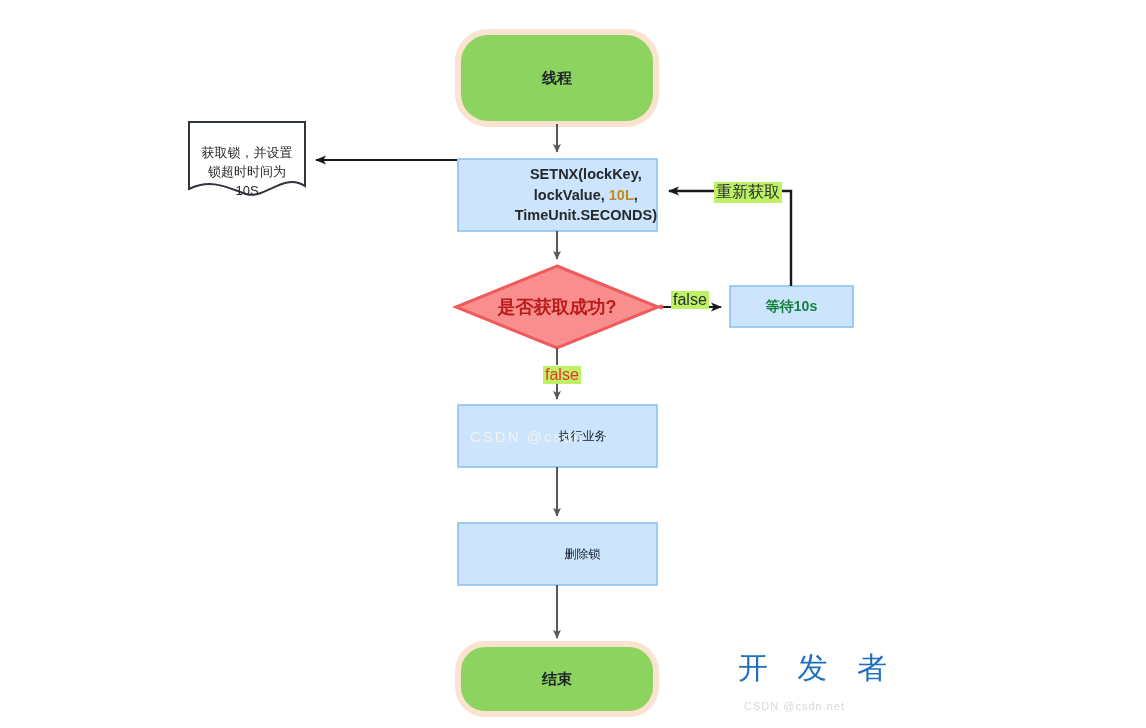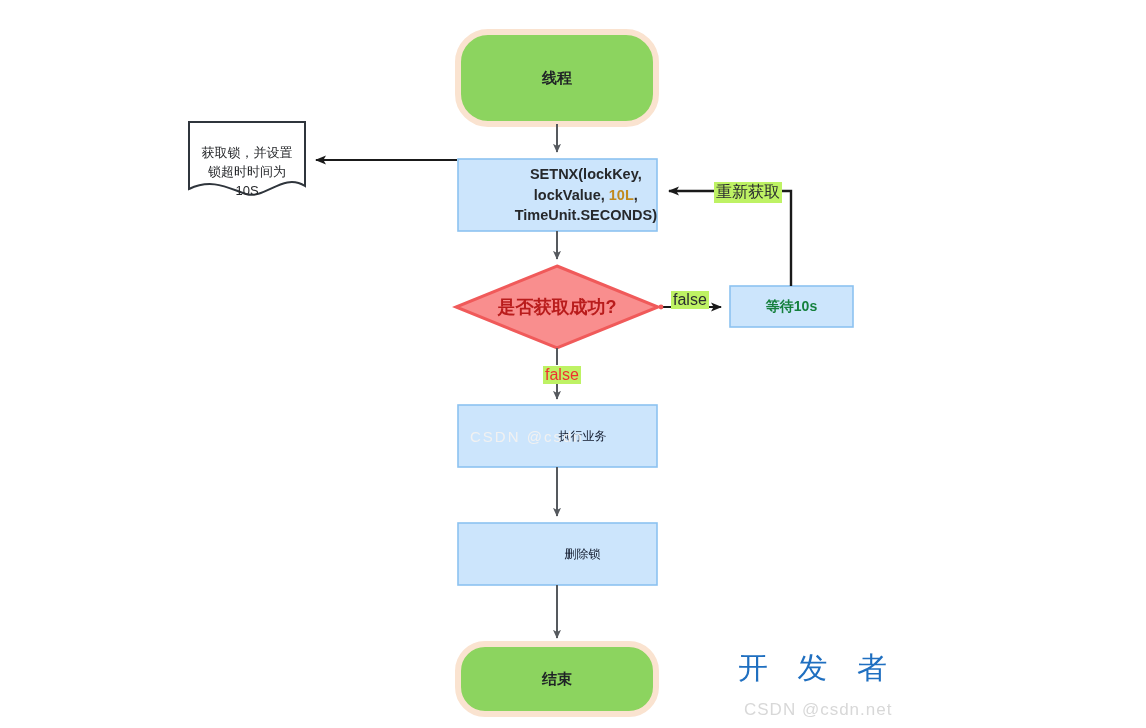--- a/index.html
+++ b/index.html
@@ -104,21 +104,21 @@
     left: 0px;
     top: 40px;
     font-size: 31px;
     color: #1f6fc0;
     font-family: "Liberation Sans", sans-serif;
   }
   #wm-faint {
     position: absolute;
     left: 10px;
     top: 58px;
-    font-size: 17px;
+    font-size: 11px;
     color: #d8d8d8;
     letter-spacing: 1px;
     font-family: "Liberation Sans", sans-serif;
   }
   #wm-center {
     position: absolute;
     left: 470px;
     top: 428px;
     font-size: 15px;
     color: #f1f1f1;

